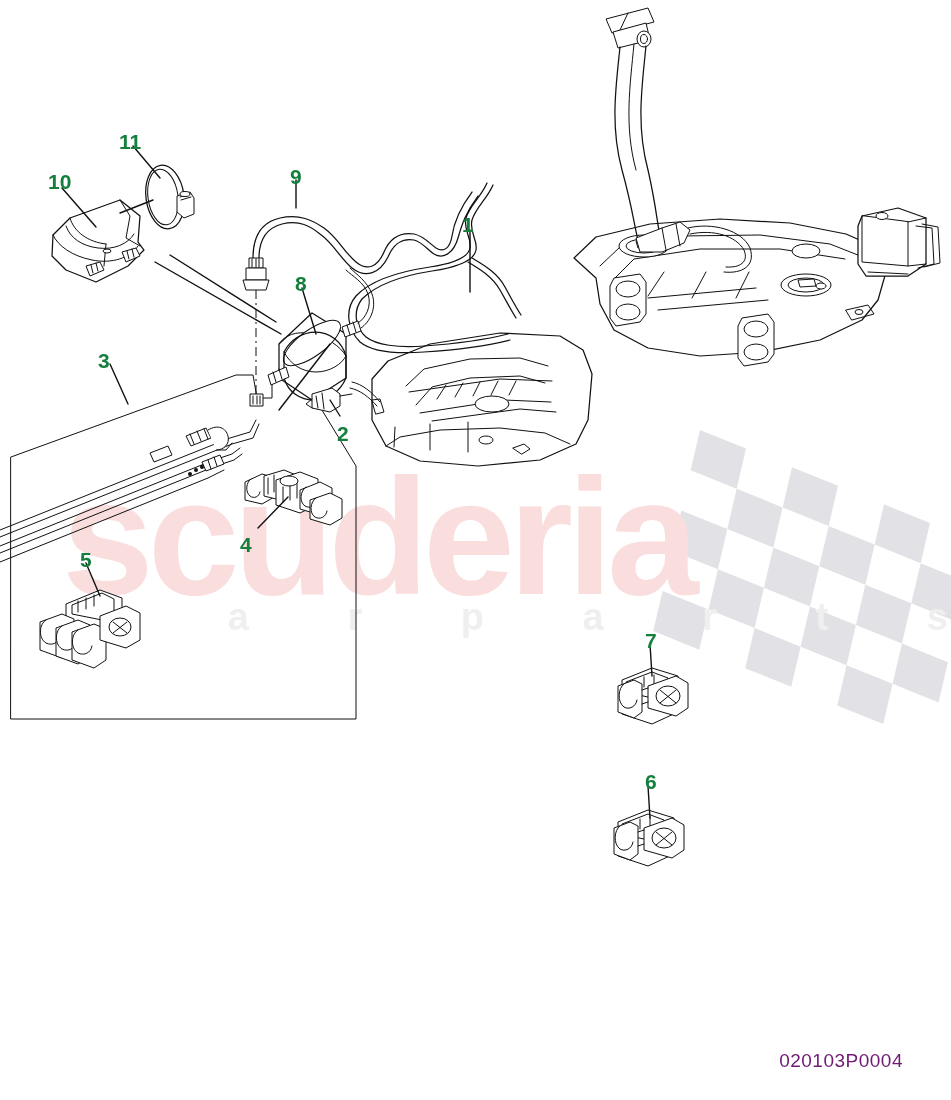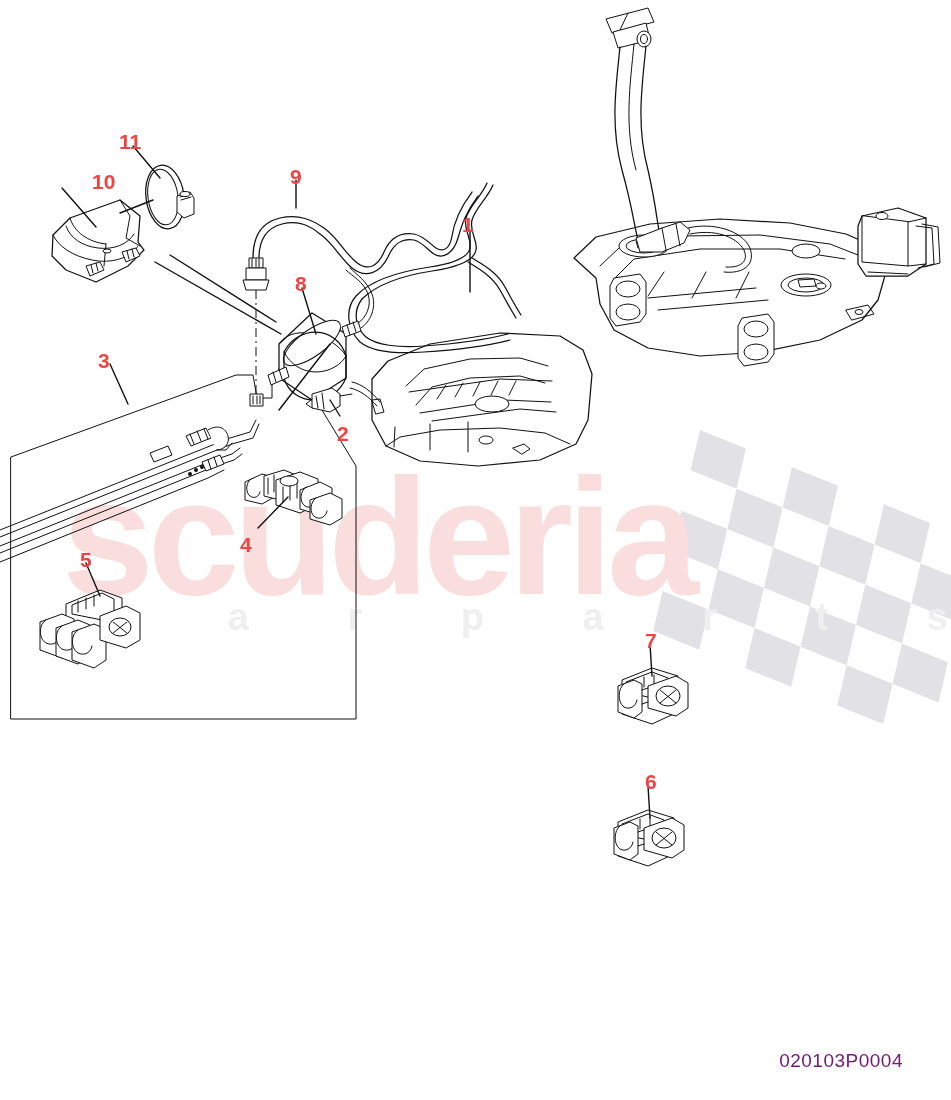--- a/index.html
+++ b/index.html
@@ -22,21 +22,21 @@
     -webkit-user-select:none;user-select:none;
   }
   .drawing-no{
     position:absolute;right:48px;bottom:28px;
     font-family:"Liberation Sans",sans-serif;
     font-size:19px;font-weight:normal;color:#701a75;letter-spacing:0.5px;
   }
   .callout{
     position:absolute;
     font-family:"Liberation Sans",sans-serif;
-    font-size:21px;font-weight:bold;color:#ef4444;
+    font-size:21px;font-weight:bold;color:#15803d;
     line-height:1;
   }
   svg{display:block;}
   .ln{fill:none;stroke:#111;stroke-width:1.25;stroke-linecap:round;stroke-linejoin:round;}
   .ln-thin{fill:none;stroke:#111;stroke-width:1;stroke-linecap:round;stroke-linejoin:round;}
   .ln-lead{fill:none;stroke:#111;stroke-width:1.4;stroke-linecap:round;}
   .ln-dash{fill:none;stroke:#111;stroke-width:1;stroke-dasharray:9 4 2 4;}
   .fillw{fill:#ffffff;stroke:#111;stroke-width:1.25;stroke-linejoin:round;}
   .fillw-thin{fill:#ffffff;stroke:#111;stroke-width:1;stroke-linejoin:round;}
   .flagsq{fill:#e2e2e6;}
@@ -367,18 +367,18 @@
 
   <div class="callout" style="left:462px;top:214px;">1</div>
   <div class="callout" style="left:337px;top:423px;">2</div>
   <div class="callout" style="left:98px;top:350px;">3</div>
   <div class="callout" style="left:240px;top:534px;">4</div>
   <div class="callout" style="left:80px;top:549px;">5</div>
   <div class="callout" style="left:645px;top:771px;">6</div>
   <div class="callout" style="left:645px;top:630px;">7</div>
   <div class="callout" style="left:295px;top:273px;">8</div>
   <div class="callout" style="left:290px;top:166px;">9</div>
-  <div class="callout" style="left:48px;top:171px;margin-left:44px;">10</div>
+  <div class="callout" style="left:48px;top:171px;">10</div>
   <div class="callout" style="left:119px;top:131px;">11</div>
 
   <div class="drawing-no">020103P0004</div>
 
 </div>
 
 </body></html>

